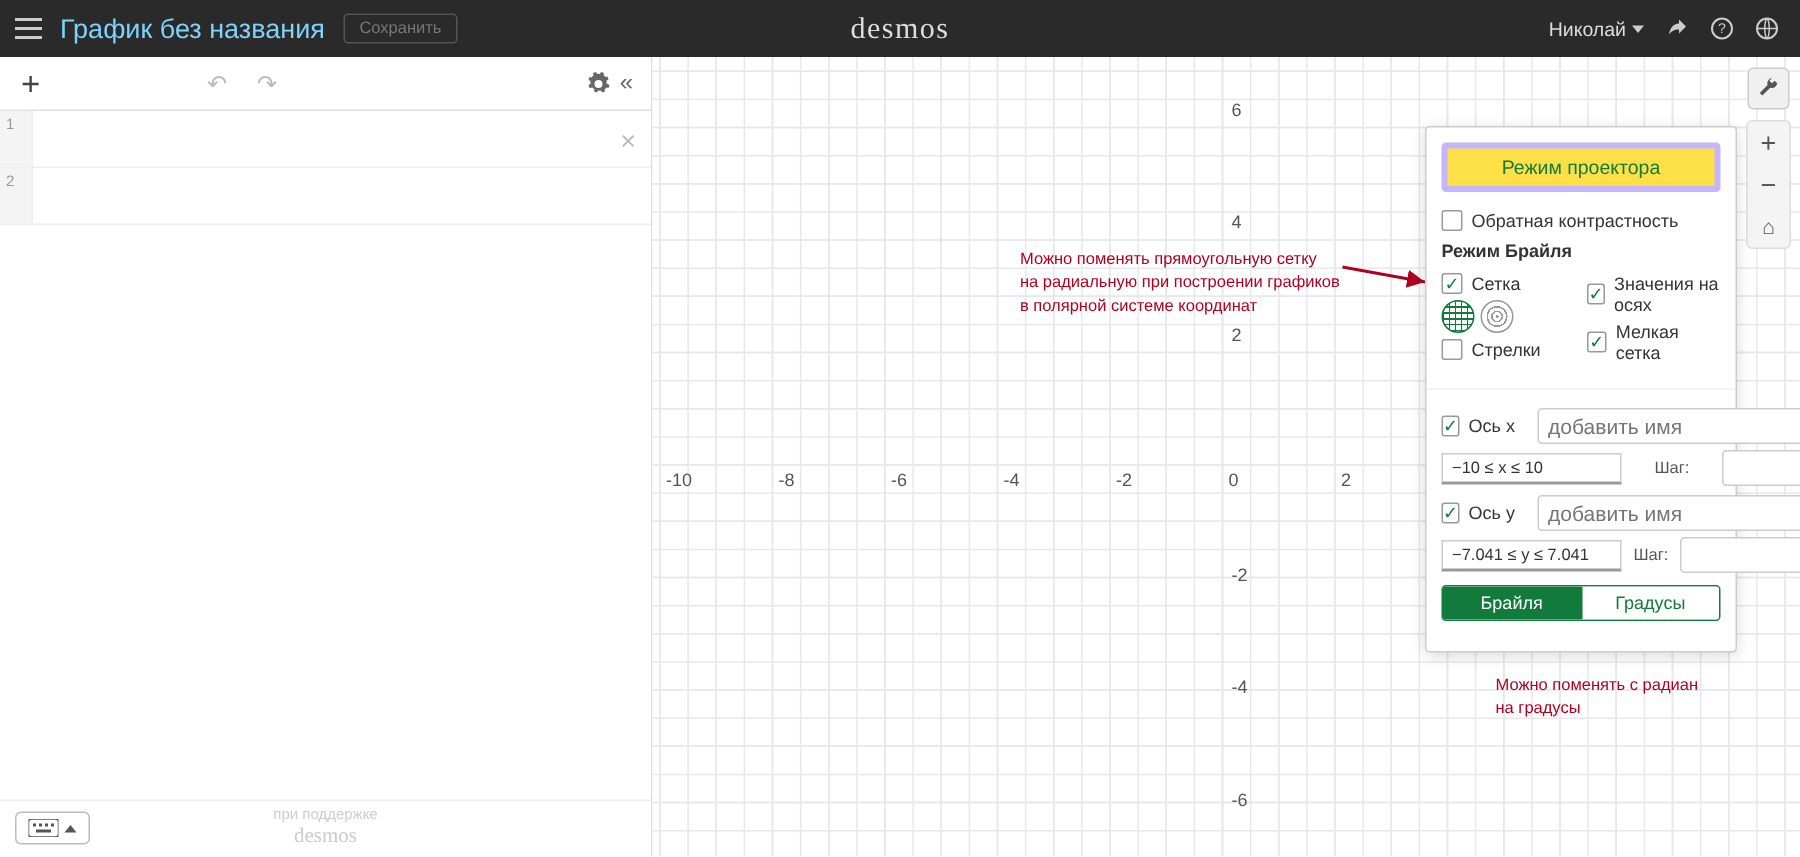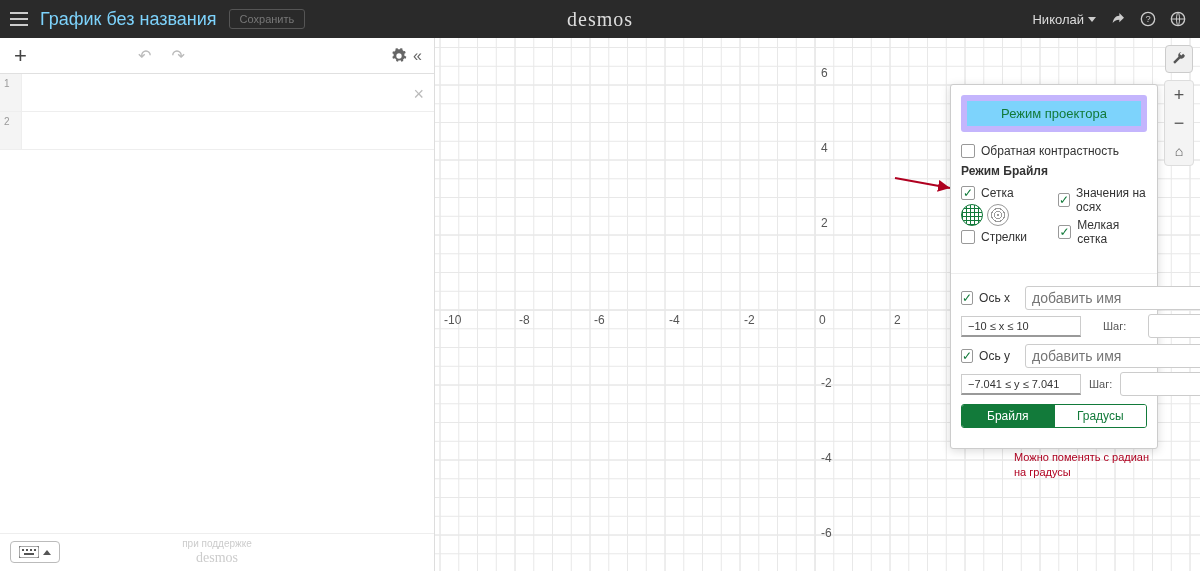--- a/index.html
+++ b/index.html
@@ -37,21 +37,21 @@
   
   .graph { flex:1; position:relative; overflow:hidden; background:#fff;}
   .grid line{stroke:#e8e8e8;stroke-width:1;}
   
   .zoomcol { position:absolute; top:42px; right:6px; width:30px; background:#f4f4f4; border:1px solid #ddd; border-radius:4px; display:flex; flex-direction:column; align-items:center;}
   .zoomcol .wrench{ position:absolute; top:-36px; right:0; width:28px;height:28px;border:1px solid #ccc;border-radius:4px;background:#f0f0f0;display:flex;align-items:center;justify-content:center;cursor:pointer;}
   .zoomcol button{width:28px;height:28px;border:none;background:transparent;font-size:18px;color:#555;cursor:pointer;}
   .zoomcol .home{font-size:14px;}
   
   .popup { position:absolute; top:46px; right:42px; width:208px; background:#fff; border:1px solid #ccc; border-radius:3px; box-shadow:0 2px 10px rgba(0,0,0,.15); padding:10px 10px 12px; font-size:12px; color:#333;}
-  .proj-btn { border:6px solid #c4b5fd; color:#127a3a; background:#7dd3fc; width:100%; padding:5px 0; border-radius:3px; font-size:13px; cursor:pointer; margin-bottom:8px;}
+  .proj-btn { border:4px solid #c4b5fd; color:#127a3a; background:#fde047; width:100%; padding:5px 0; border-radius:3px; font-size:13px; cursor:pointer; margin-bottom:8px;}
   .chk-row { display:flex; align-items:center; gap:6px; margin:4px 0; font-size:12px;}
   .chk { width:14px;height:14px;border:1px solid #999;border-radius:2px;display:inline-flex;align-items:center;justify-content:center; cursor:pointer;}
   .chk.checked::after{content:"✓";color:#127a3a;font-size:12px;line-height:1;}
   .section-title{font-size:12px;color:#333;margin-top:6px;margin-bottom:4px;font-weight:bold;}
   .seg { display:flex; border:1px solid #127a3a; border-radius:3px; overflow:hidden; margin:4px 0 8px;}
   .seg button{flex:1;border:none;padding:4px 0;font-size:12px;background:#fff;color:#127a3a;cursor:pointer;}
   .seg button.active{background:#127a3a;color:#fff;}
   .seg button + button{border-left:1px solid #127a3a;}
   .two-col { display:flex; gap:8px; }
   .two-col .col{flex:1;}
@@ -266,29 +266,34 @@
           <text x="386" y="39" font-size="12" fill="#555">6</text>
           <text x="386" y="114" font-size="12" fill="#555">4</text>
           <text x="386" y="189" font-size="12" fill="#555">2</text>
           <text x="386" y="349" font-size="12" fill="#555">-2</text>
           <text x="386" y="424" font-size="12" fill="#555">-4</text>
           <text x="386" y="499" font-size="12" fill="#555">-6</text>
         </g>
       </svg>
 
     
+    <div class="annot" style="top:128px;left:245px;">
+      <div>Можно поменять прямоугольную сетку</div>
+      <div>на радиальную при построении графиков</div>
+      <div>в полярной системе координат</div>
+    </div>
     <svg class="arrow-svg" style="top:130px;left:460px" width="70" height="30">
       <defs>
           <marker id="ah" markerWidth="8" markerHeight="8" refX="6" refY="3" orient="auto">
             <path d="M0,0 L6,3 L0,6 z" fill="#b00020"></path>
           </marker>
         </defs>
       <line x1="0" y1="10" x2="55" y2="20" stroke="#b00020" stroke-width="2" marker-end="url(#ah)"></line>
     </svg>
-    <div class="annot" style="top:412px;left:579px;">
+    <div class="annot" style="top:412px;left:562px;">
       <div>Можно поменять с радиан</div>
       <div>на градусы</div>
     </div>
 
     
     <div class="redbox" style="top:130px;left:520px;width:200px;height:78px"></div>
     <div class="redbox" style="top:322px;left:520px;width:200px;height:38px"></div>
 
     
     <div class="zoomcol">
@@ -331,21 +336,21 @@
             <span class="chk checked"></span>
             <span>Значения на осях</span>
           </div>
           <div class="chk-row">
             <span class="chk checked"></span>
             <span>Мелкая сетка</span>
           </div>
         </div>
       </div>
 
-      <div style="border-top:1px solid #eee;margin:23px -10px 0;padding:8px 10px 0">
+      <div style="border-top:1px solid #eee;margin:13px -10px 0;padding:8px 10px 0">
         <div class="axis-input">
           <span class="chk checked"></span>
           <span style="flex:0 0 40px">Ось x</span>
           <input class="mini-in" placeholder="добавить имя" style="">
         </div>
         <div style="display:flex;align-items:center;gap:22px;margin-bottom:6px">
           <span class="range-box">−10  ≤ x ≤  10</span>
           <span class="step-label">Шаг:</span>
           <input class="mini-in" style="flex: 0 0 30px;">
         </div>

